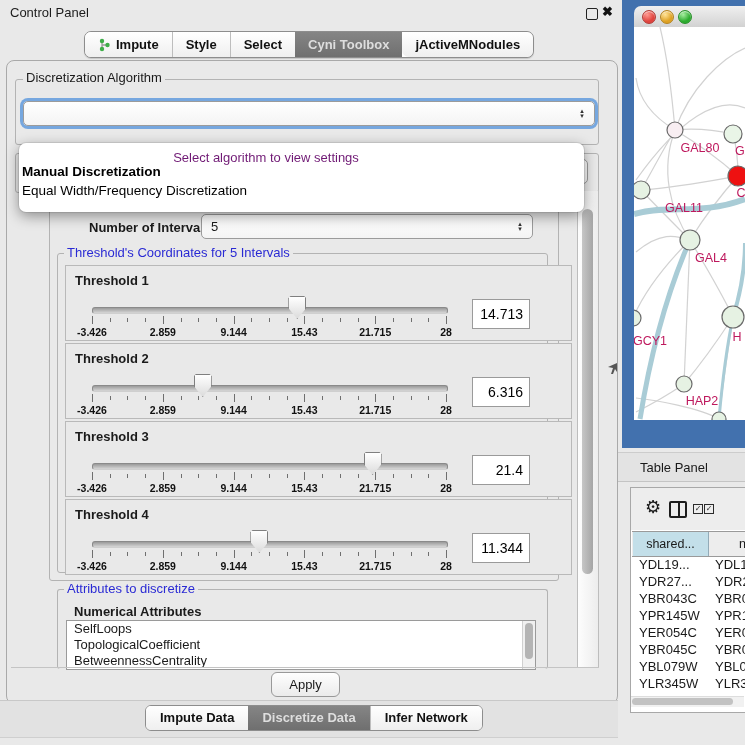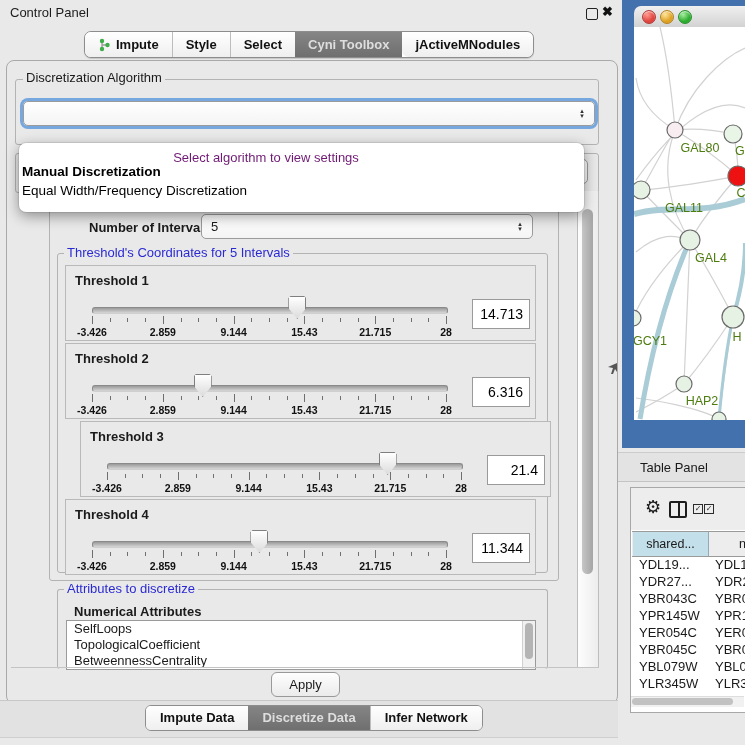--- a/index.html
+++ b/index.html
@@ -47,21 +47,21 @@
   .popup-item{position:absolute;left:3px;font-size:13.5px;color:#000;white-space:nowrap;}
   .popup-item.bold{font-weight:bold;}
 
   
   #v-scroll{left:570px;top:130px;width:20px;height:476px;background:linear-gradient(90deg,#fdfdfd,#ededed);
             border-left:1px solid #bdbdbd;border-right:1px solid #bdbdbd;}
   #v-thumb{left:4px;top:18px;width:11px;height:365px;border-radius:6px;
            background:linear-gradient(90deg,#c6c6c6,#a5a5a5);}
 
   
-  .th-row{position:absolute;left:58px;width:469px;height:74px;border:1px solid #b9b9b9;background:#e9e9e9;}
+  .th-row{position:absolute;left:58px;width:469px;height:74px;border:1px solid #b9b9b9;background:#e9e9e9;padding-left:36px;}
   .th-label{position:absolute;left:9px;top:7px;font-size:13px;font-weight:bold;}
   .track{position:absolute;left:26px;top:41px;width:354px;height:5px;border-radius:3px;
          background:linear-gradient(#9a9a9a,#d6d6d6);border:1px solid #8a8a8a;border-bottom-color:#cfcfcf;}
   .thumb{position:absolute;top:30px;width:16px;height:21px;
          background:linear-gradient(#ffffff,#dcdcdc);border:1px solid #7f7f7f;
          clip-path:polygon(12% 0,88% 0,100% 10%,100% 52%,50% 100%,0 52%,0 10%);}
   .ticks{position:absolute;left:26px;top:50px;width:355px;height:10px;}
   .tick{position:absolute;width:1px;background:#6f6f6f;}
   .tick.major{top:0;height:8px;}
   .tick.minor{top:2px;height:4px;}
@@ -94,21 +94,21 @@
   
   #right-base{left:618px;top:0;width:127px;height:745px;background:#e9e9e9;}
   #net-window{left:622px;top:0;width:123px;height:448px;background:#4271ae;}
   #net-titlebar{left:12px;top:6px;width:111px;height:21px;border-top-left-radius:7px;
                 background:linear-gradient(#f0f0f0,#d2d2d2);border-bottom:1px solid #9a9a9a;position:absolute;}
   .light{position:absolute;top:4px;width:12px;height:12px;border-radius:50%;box-shadow:inset 0 1px 1px rgba(255,255,255,.7);}
   #light-red{left:8px;background:radial-gradient(circle at 35% 30%,#ff9a92,#e0443e 60%);border:1px solid #b03b36;}
   #light-yellow{left:26px;background:radial-gradient(circle at 35% 30%,#ffe49a,#dea123 60%);border:1px solid #b3831e;}
   #light-green{left:44px;background:radial-gradient(circle at 35% 30%,#a6eea0,#2dac2f 60%);border:1px solid #278f28;}
   #net-canvas{left:12px;top:27px;width:111px;height:393px;background:#fff;overflow:hidden;position:absolute;}
-  .node-label{position:absolute;transform:translateX(-50%);font-size:12.5px;color:#4d7c0f;white-space:nowrap;}
+  .node-label{position:absolute;transform:translateX(-50%);font-size:12.5px;color:#be185d;white-space:nowrap;}
 
   
   #tp-bar{left:618px;top:452px;width:127px;height:28px;background:#e3e3e3;border-top:1px solid #cccccc;
           border-bottom:1px solid #c4c4c4;}
   #tp-title{left:22px;top:7px;font-size:13px;position:absolute;text-align:right;}
   #tp-box{left:630px;top:487px;width:114px;height:224px;background:#fff;border:1px solid #a8a8a8;}
   #tp-toolbar{position:absolute;left:0;top:0;width:100%;height:42px;background:#ededed;}
   #gear-icon{position:absolute;left:14px;top:10px;font-size:18px;color:#1c1c1c;line-height:18px;}
   #col-icon{position:absolute;left:38px;top:13px;width:14px;height:13px;border:2px solid #1c1c1c;border-radius:2px;}
   #col-icon i{position:absolute;left:50%;top:0;width:2px;height:100%;background:#1c1c1c;}
@@ -281,21 +281,21 @@
     <div class="tick-labels">
             <span class="tick-lab" style="left: 0px;">-3.426</span>
             <span class="tick-lab" style="left: 70.8px;">2.859</span>
             <span class="tick-lab" style="left: 141.6px;">9.144</span>
             <span class="tick-lab" style="left: 212.4px;">15.43</span>
             <span class="tick-lab" style="left: 283.2px;">21.715</span>
             <span class="tick-lab" style="left: 354px;">28</span>
           </div>
     <input class="th-value" readonly="" value="6.316" style="">
   </div>
-        <div class="th-row" style="top: 360px; margin-left: 15px;">
+        <div class="th-row" style="top: 360px;">
     <div class="th-label">Threshold 3</div>
     <div class="track"></div>
     <div class="thumb" style="left: 297.654px;"></div>
     <div class="ticks">
             <span class="tick major" style="left: 0px;"></span>
             <span class="tick minor" style="left: 17.7px;"></span>
             <span class="tick minor" style="left: 35.4px;"></span>
             <span class="tick minor" style="left: 53.1px;"></span>
             <span class="tick major" style="left: 70.8px;"></span>
             <span class="tick minor" style="left: 88.5px;"></span>

